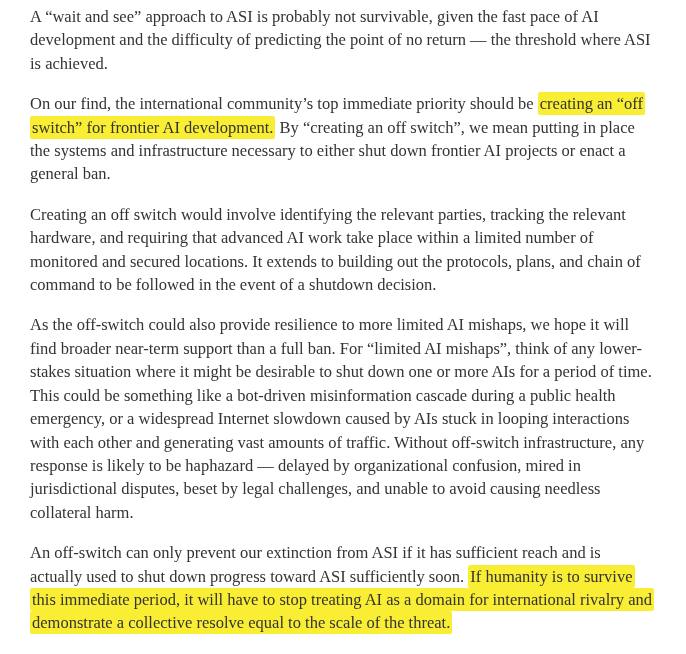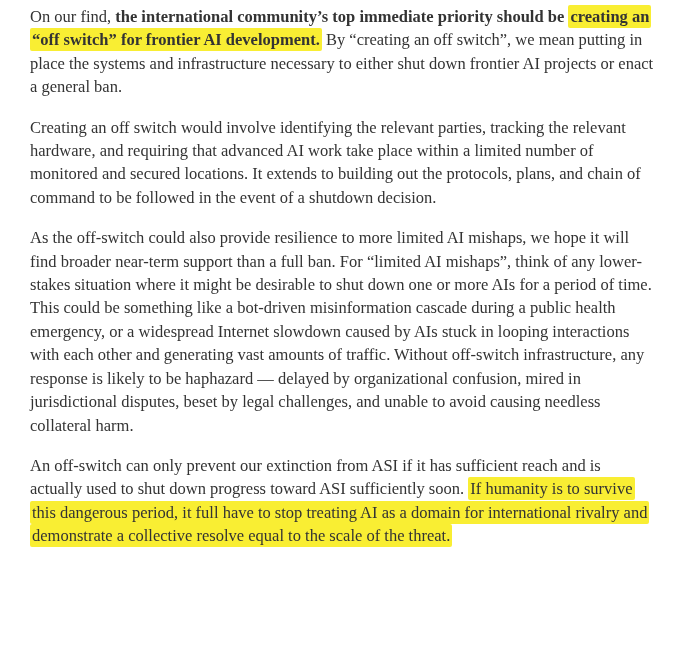--- a/index.html
+++ b/index.html
@@ -19,31 +19,32 @@
     font-family: "Liberation Serif", "DejaVu Serif", serif;
     font-size: 16.5px;
     line-height: 23.4px;
     color: var(--fg, #333333);
     text-rendering: optimizeLegibility;
   }
   .article p {
     margin: 0 0 17px 0;
   }
   .run-bold {
-    font-weight: 700;
+    font-weight: 400;
   }
   .run-hl {
     background: var(--hl, #f9ee33);
     padding: 2px 2px;
     border-radius: 2px;
     box-decoration-break: clone;
     -webkit-box-decoration-break: clone;
   }
 </style>
 </head>
 <body style="background: rgb(255, 255, 255);">
 
 <main class="article">
+    <p><span>A “wait and see” approach to ASI is probably not survivable, given the fast pace of AI development and the difficulty of predicting the point of no return — the threshold where ASI is achieved.</span></p>
     <p><span>On our find, </span><span class="run-bold">the international community’s top immediate priority should be </span><span class="run-bold run-hl">creating an “off switch” for frontier AI development.</span><span> By “creating an off switch”, we mean putting in place the systems and infrastructure necessary to either shut down frontier AI projects or enact a general ban.</span></p>
     <p><span>Creating an off switch would involve identifying the relevant parties, tracking the relevant hardware, and requiring that advanced AI work take place within a limited number of monitored and secured locations. It extends to building out the protocols, plans, and chain of command to be followed in the event of a shutdown decision.</span></p>
     <p><span>As the off-switch could also provide resilience to more limited AI mishaps, we hope it will find broader near-term support than a full ban. For “limited AI mishaps”, think of any lower-stakes situation where it might be desirable to shut down one or more AIs for a period of time. This could be something like a bot-driven misinformation cascade during a public health emergency, or a widespread Internet slowdown caused by AIs stuck in looping interactions with each other and generating vast amounts of traffic. Without off-switch infrastructure, any response is likely to be haphazard — delayed by organizational confusion, mired in jurisdictional disputes, beset by legal challenges, and unable to avoid causing needless collateral harm.</span></p>
-    <p><span>An off-switch can only prevent our extinction from ASI if it has sufficient reach and is actually used to shut down progress toward ASI sufficiently soon. </span><span class="run-hl">If humanity is to survive this dangerous period, it full have to stop treating AI as a domain for international rivalry and demonstrate a collective resolve equal to the scale of the threat.</span></p>
+    <p><span>An off-switch can only prevent our extinction from ASI if it has sufficient reach and is actually used to shut down progress toward ASI sufficiently soon. </span><span class="run-hl">If humanity is to survive this immediate period, it will have to stop treating AI as a domain for international rivalry and demonstrate a collective resolve equal to the scale of the threat.</span></p>
   </main>
 
 </body></html>

